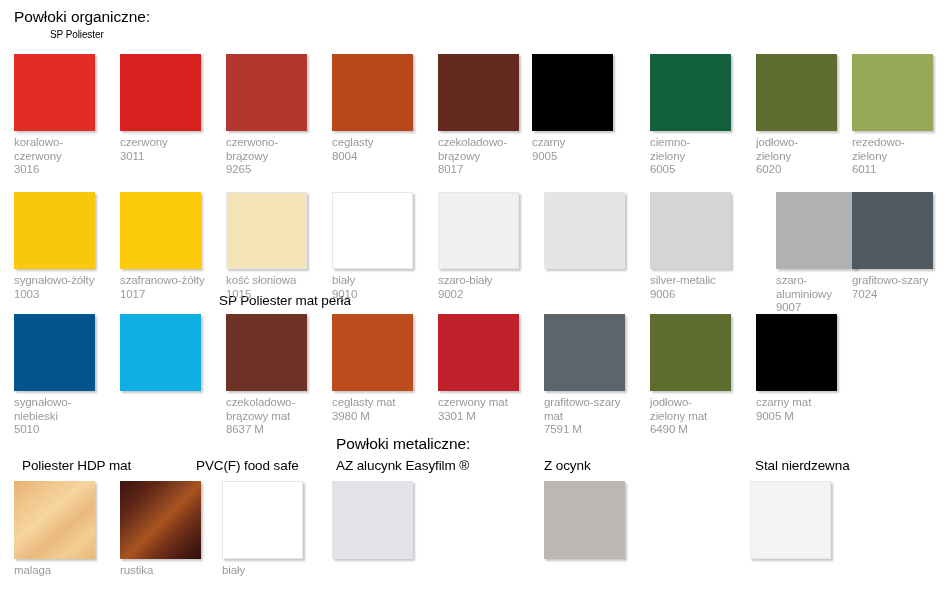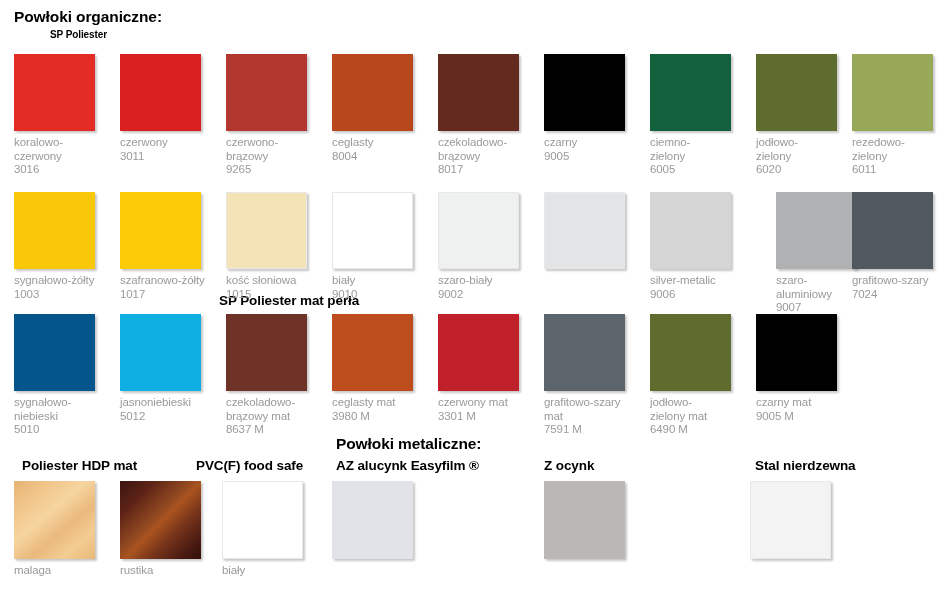--- a/index.html
+++ b/index.html
@@ -15,21 +15,21 @@
     overflow: hidden;
     color: #000;
   }
   #color-card {
     position: relative;
     width: 950px;
     height: 589px;
   }
   .heading {
     position: absolute;
-    font-weight: bold;
+    font-weight: normal;
     color: #000;
     white-space: nowrap;
     text-align: center;
   }
   .h-main {
     font-size: 15.5px;
     letter-spacing: -0.1px;
   }
   .h-sub {
     font-size: 10px;
@@ -120,21 +120,21 @@
         <div class="chip" style="background: rgb(185, 71, 28);"></div>
         <div class="caption">ceglasty
 8004</div>
       </div>
       <div class="swatch-cell" style="left: 438px;">
         <div class="chip" style="background: rgb(100, 41, 31);"></div>
         <div class="caption">czekoladowo-
 brązowy
 8017</div>
       </div>
-      <div class="swatch-cell" style="left: 544px;">
+      <div class="swatch-cell" style="left: 532px;">
         <div class="chip" style="background: rgb(0, 0, 0);"></div>
         <div class="caption">czarny
 9005</div>
       </div>
       <div class="swatch-cell" style="left: 650px;">
         <div class="chip" style="background: rgb(18, 96, 60);"></div>
         <div class="caption">ciemno-
 zielony
 6005</div>
       </div>
@@ -199,22 +199,20 @@
     </div>
   <div class="swatch-row" id="row-2" style="top:314px;">
       <div class="swatch-cell" style="left: 14px;">
         <div class="chip" style="background: rgb(4, 85, 140);"></div>
         <div class="caption">sygnałowo-
 niebieski
 5010</div>
       </div>
       <div class="swatch-cell" style="left: 120px;">
         <div class="chip" style="background: rgb(15, 175, 228);"></div>
-        <div class="caption">jasnoniebieski
-5012</div>
       </div>
       <div class="swatch-cell" style="left: 226px;">
         <div class="chip" style="background: rgb(110, 50, 38);"></div>
         <div class="caption">czekoladowo-
 brązowy mat
 8637 M</div>
       </div>
       <div class="swatch-cell" style="left: 332px;">
         <div class="chip" style="background: rgb(189, 77, 29);"></div>
         <div class="caption">ceglasty mat

